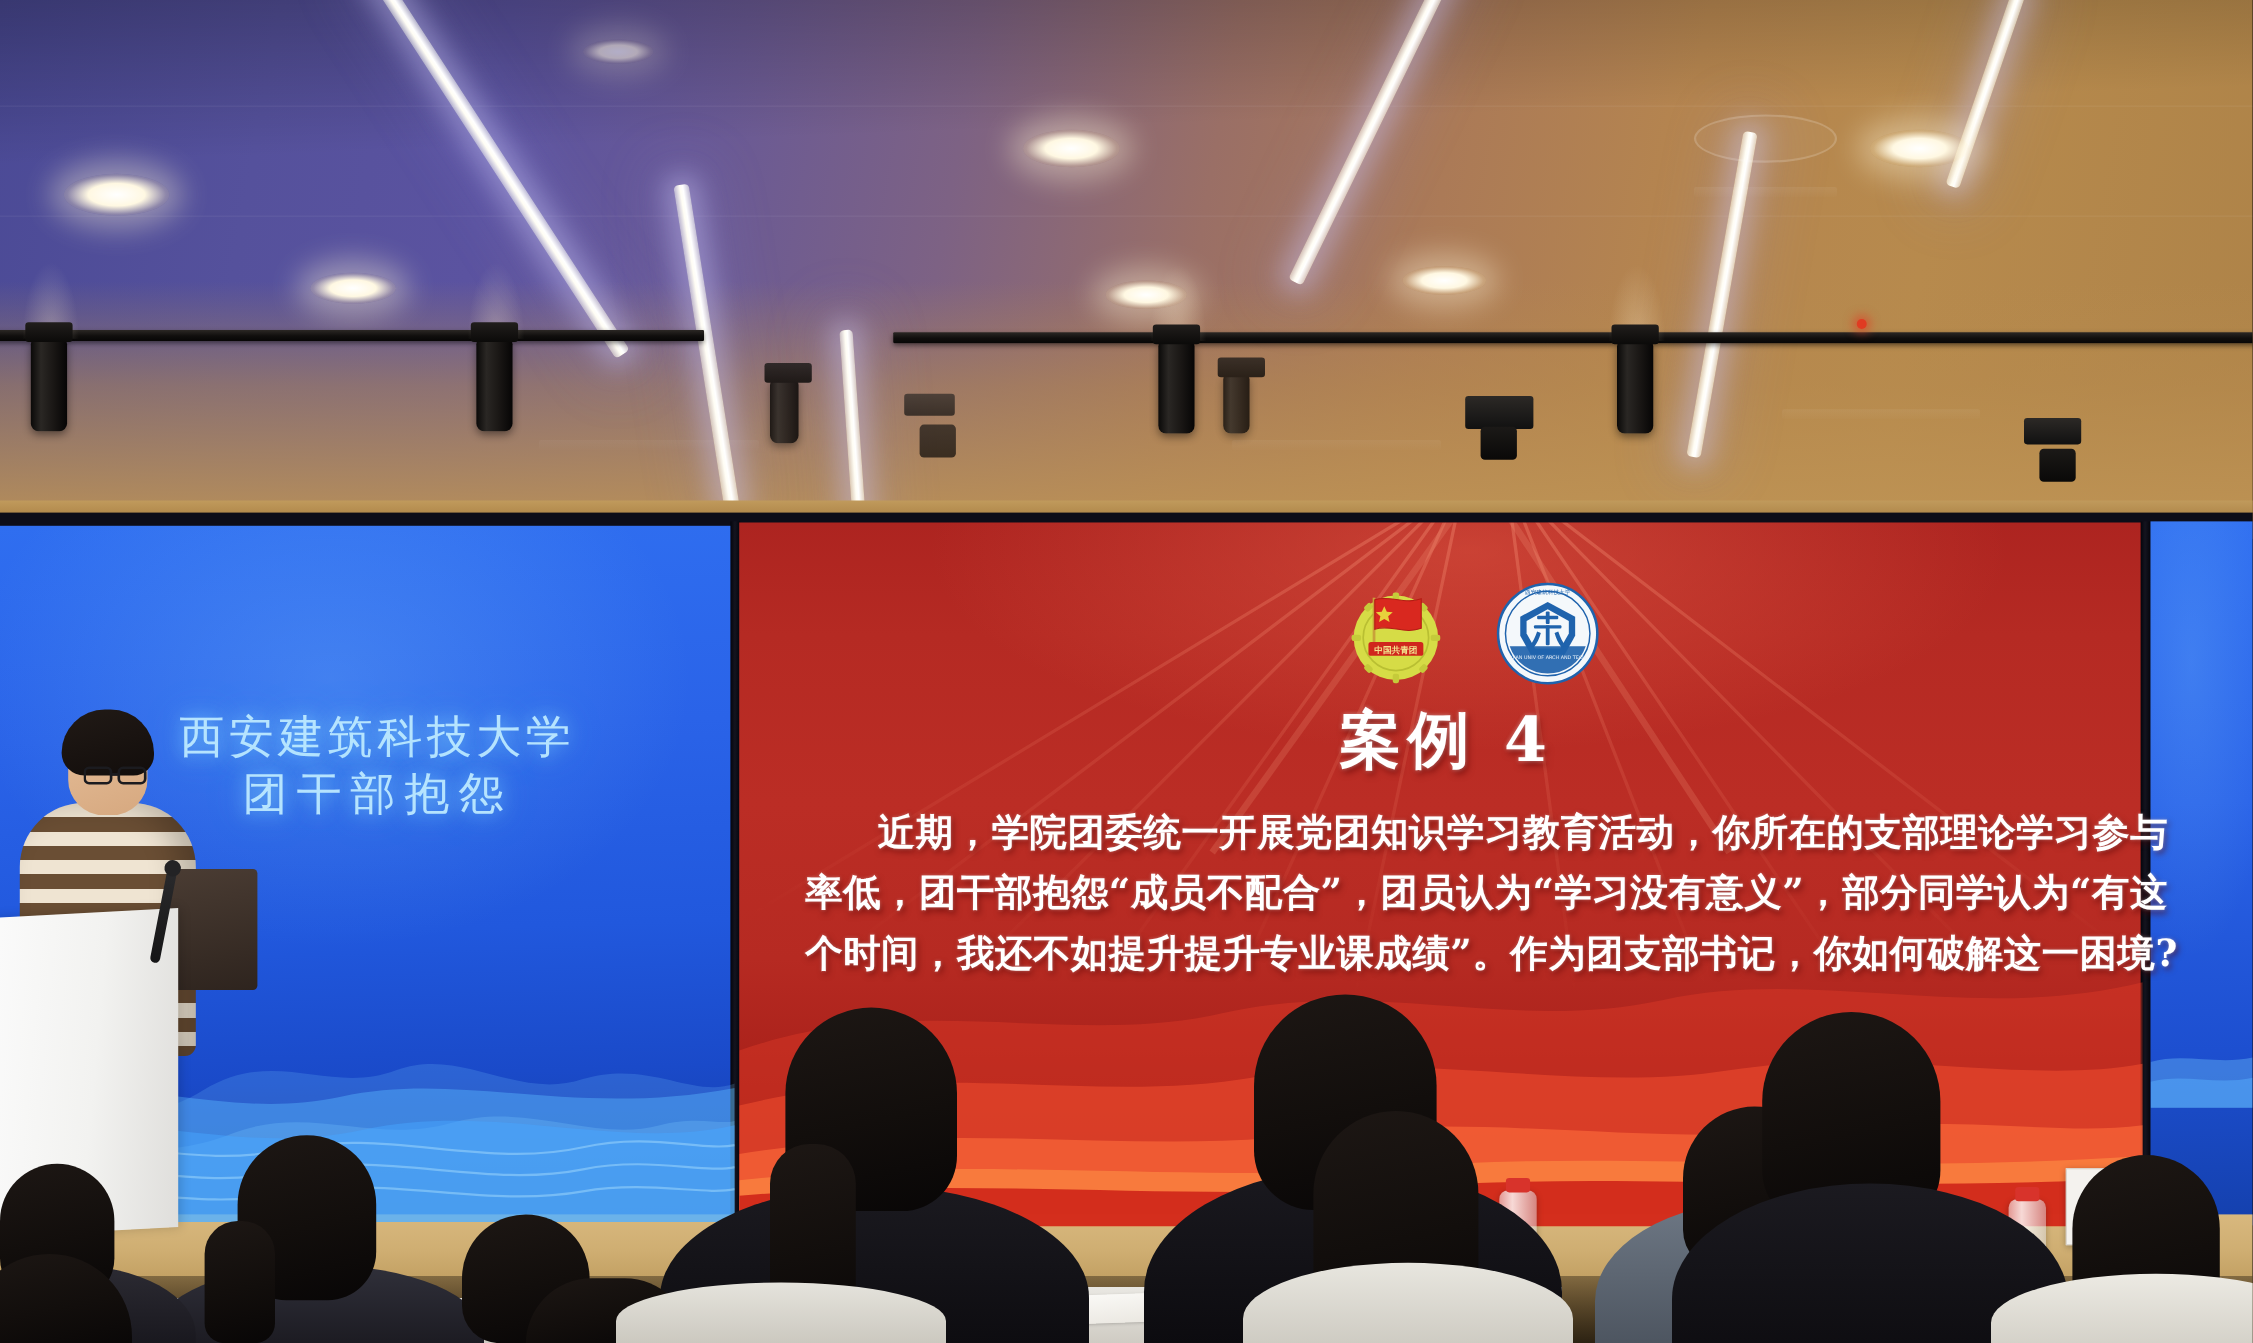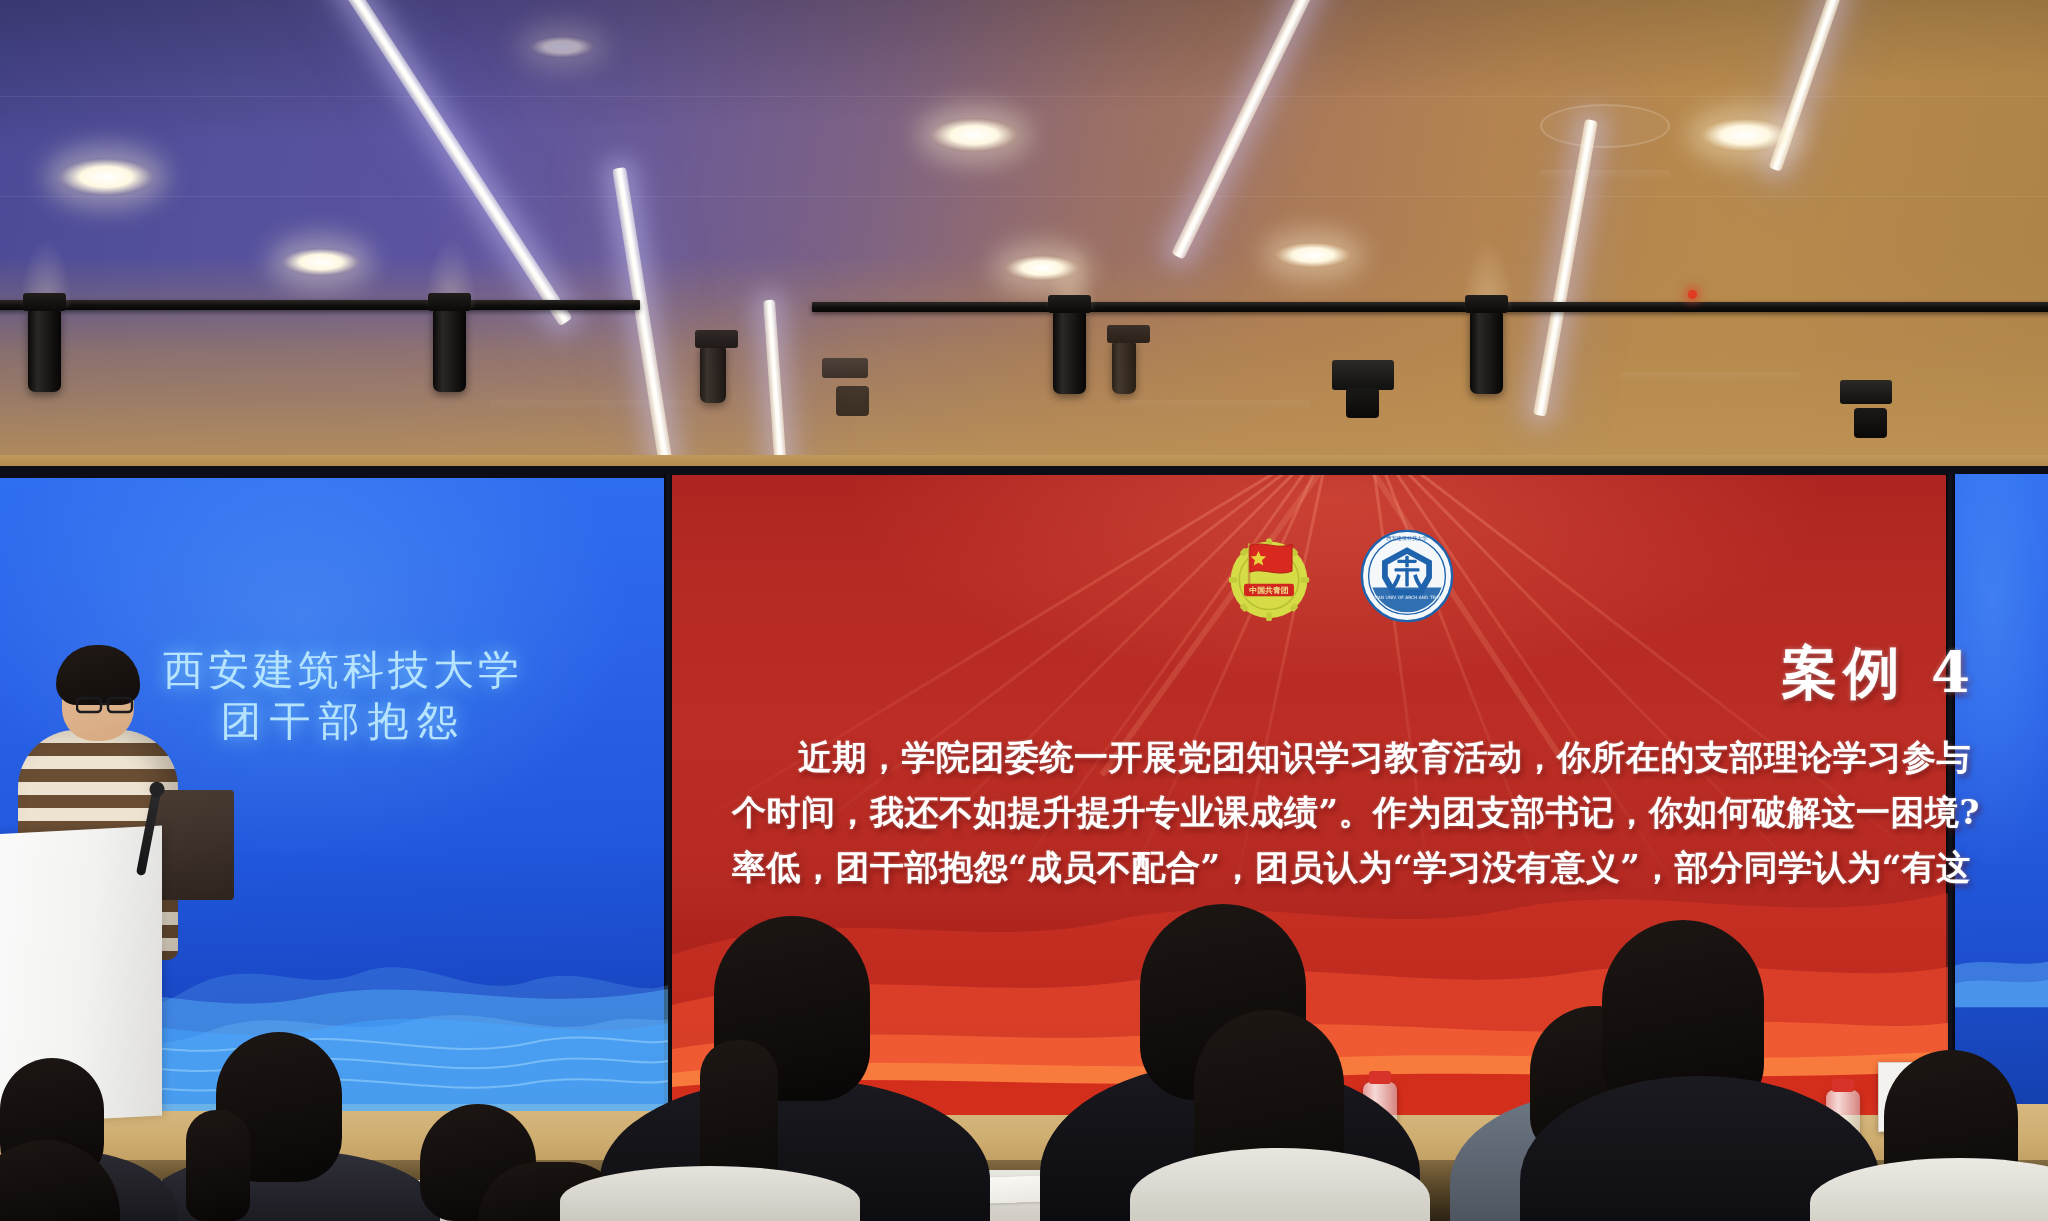--- a/index.html
+++ b/index.html
@@ -450,26 +450,26 @@
         <rect x="48.2" y="42" width="3.6" height="19" rx="1"></rect>
         <path d="M40,48 C38,54 36,58 33,61 L37,63 C40,59 42,55 43.5,49.5 Z"></path>
         <path d="M60,48 C62,54 64,58 67,61 L63,63 C60,59 58,55 56.5,49.5 Z"></path>
       </g>
       <path d="M14,62 A38,38 0 0,0 86,62 L50,62 Z" fill="#1f63ad" opacity=".92"></path>
       <text x="50" y="74" font-family="DejaVu Sans, sans-serif" font-size="4.6" fill="#eaf2f9" text-anchor="middle">XI'AN UNIV OF ARCH AND TECH</text>
       <text x="50" y="12.5" font-family="DejaVu Sans, sans-serif" font-size="5.4" fill="#1f63ad" text-anchor="middle">西安建筑科技大学</text>
     </svg>
   </div>
 
-  <div class="case-title" style="left:700px;text-align:right;">案例 4</div>
+  <div class="case-title" style="left:677px;">案例 4</div>
 
   <div class="case-body" style="left:732px;">
     <div class="line indent">近期，学院团委统一开展党团知识学习教育活动，你所在的支部理论学习参与</div>
+    <div class="line">率低，团干部抱怨“成员不配合”，团员认为“学习没有意义”，部分同学认为“有这</div>
     <div class="line">个时间，我还不如提升提升专业课成绩”。作为团支部书记，你如何破解这一困境?</div>
-    <div class="line">率低，团干部抱怨“成员不配合”，团员认为“学习没有意义”，部分同学认为“有这</div>
   </div>
 
   <div class="bezel-v" style="left:1946px;"></div>
 
   <div class="panel-blue-right">
     <svg viewBox="0 0 93 640" preserveAspectRatio="none" style="position:absolute;left:0;bottom:0;width:93px;height:190px;">
       <path d="M0,500 C30,470 60,510 93,486 L93,640 L0,640 Z" fill="rgba(120,205,255,.35)" transform="translate(0,-360) scale(1,1)"></path>
       <path d="M0,560 C30,534 60,572 93,548 L93,640 L0,640 Z" fill="rgba(90,180,255,.45)" transform="translate(0,-360)"></path>
     </svg>
   </div>

